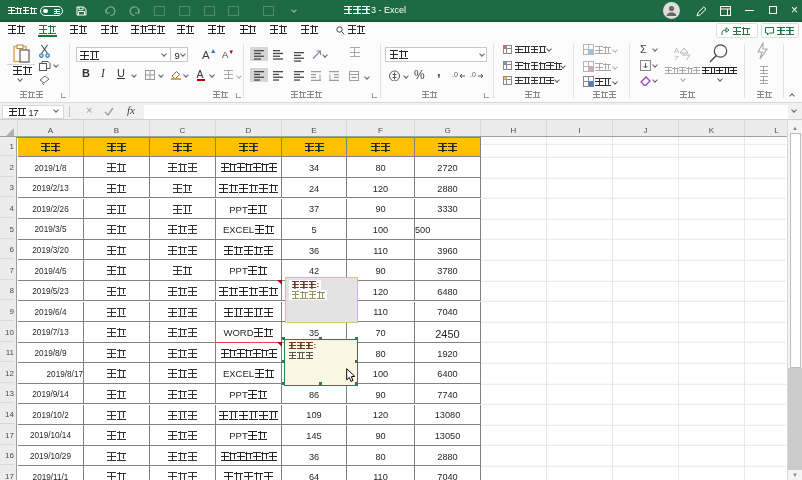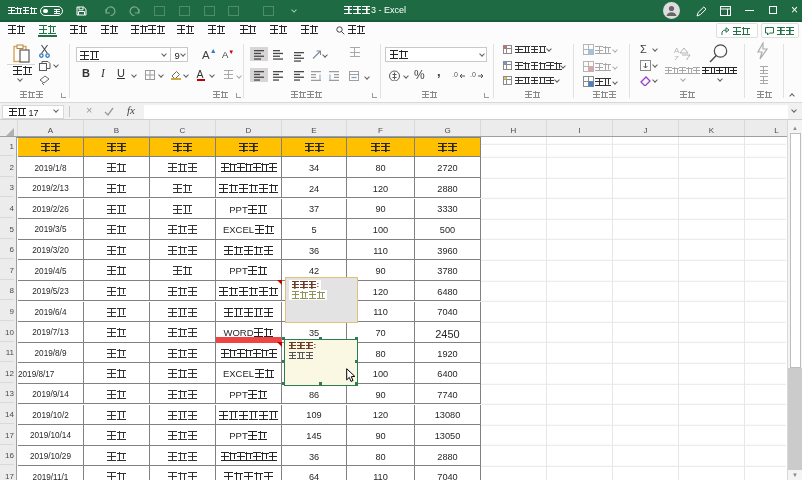--- a/index.html
+++ b/index.html
@@ -367,21 +367,21 @@
 <div style="position:absolute;left:198px;top:61.00000000000001px;width:66px;height:20.6px;border-right:1px solid #818181;border-bottom:1px solid #818181;text-align:center;padding-top:6px;white-space:nowrap;overflow:hidden;font-size:9.5px;color:#262626"><span style="line-height:9px;vertical-align:top">PPT</span><i class="z dk"></i><i class="z dk"></i></div>
 <div style="position:absolute;left:264px;top:61.00000000000001px;width:65px;height:20.6px;border-right:1px solid #818181;border-bottom:1px solid #818181;font-size:9.2px;color:#262626;text-align:center;padding-top:5.9px">37</div>
 <div style="position:absolute;left:329px;top:61.00000000000001px;width:68px;height:20.6px;border-right:1px solid #818181;border-bottom:1px solid #818181;font-size:9.2px;color:#262626;text-align:center;padding-top:5.9px">90</div>
 <div style="position:absolute;left:397px;top:61.00000000000001px;width:66px;height:20.6px;border-right:1px solid #818181;border-bottom:1px solid #818181;font-size:9.2px;color:#262626;text-align:center;padding-top:5.9px">3330</div>
 <div style="position:absolute;left:0;top:81.60000000000001px;width:66px;height:20.6px;border-right:1px solid #818181;border-bottom:1px solid #818181;font-size:8.2px;color:#262626;text-align:center;padding:6.4px 0 0 0">2019/3/5</div>
 <div style="position:absolute;left:66px;top:81.60000000000001px;width:66px;height:20.6px;border-right:1px solid #818181;border-bottom:1px solid #818181;text-align:center;padding-top:6px"><i class="z"></i><i class="z"></i></div>
 <div style="position:absolute;left:132px;top:81.60000000000001px;width:66px;height:20.6px;border-right:1px solid #818181;border-bottom:1px solid #818181;text-align:center;padding-top:6px"><i class="z"></i><i class="z"></i><i class="z"></i></div>
 <div style="position:absolute;left:198px;top:81.60000000000001px;width:66px;height:20.6px;border-right:1px solid #818181;border-bottom:1px solid #818181;text-align:center;padding-top:6px;white-space:nowrap;overflow:hidden;font-size:9.5px;color:#262626"><span style="line-height:9px;vertical-align:top">EXCEL</span><i class="z dk"></i><i class="z dk"></i></div>
 <div style="position:absolute;left:264px;top:81.60000000000001px;width:65px;height:20.6px;border-right:1px solid #818181;border-bottom:1px solid #818181;font-size:9.2px;color:#262626;text-align:center;padding-top:5.9px">5</div>
 <div style="position:absolute;left:329px;top:81.60000000000001px;width:68px;height:20.6px;border-right:1px solid #818181;border-bottom:1px solid #818181;font-size:9.2px;color:#262626;text-align:center;padding-top:5.9px">100</div>
-<div style="position:absolute;left:397px;top:81.60000000000001px;width:66px;height:20.6px;border-right:1px solid #818181;border-bottom:1px solid #818181;font-size:9.2px;color:#262626;text-align:center;padding-top:5.9px">500</div>
+<div style="position:absolute;left:397px;top:81.60000000000001px;width:66px;height:20.6px;border-right:1px solid #818181;border-bottom:1px solid #818181;font-size:9.2px;color:#262626;padding-top:5.9px">500</div>
 <div style="position:absolute;left:0;top:102.20000000000002px;width:66px;height:20.6px;border-right:1px solid #818181;border-bottom:1px solid #818181;font-size:8.2px;color:#262626;text-align:center;padding:6.4px 0 0 0">2019/3/20</div>
 <div style="position:absolute;left:66px;top:102.20000000000002px;width:66px;height:20.6px;border-right:1px solid #818181;border-bottom:1px solid #818181;text-align:center;padding-top:6px"><i class="z"></i><i class="z"></i></div>
 <div style="position:absolute;left:132px;top:102.20000000000002px;width:66px;height:20.6px;border-right:1px solid #818181;border-bottom:1px solid #818181;text-align:center;padding-top:6px"><i class="z"></i><i class="z"></i><i class="z"></i></div>
 <div style="position:absolute;left:198px;top:102.20000000000002px;width:66px;height:20.6px;border-right:1px solid #818181;border-bottom:1px solid #818181;text-align:center;padding-top:6px;white-space:nowrap;overflow:hidden;font-size:9.5px;color:#262626"><i class="z dk"></i><i class="z dk"></i><i class="z dk"></i><i class="z dk"></i><i class="z dk"></i></div>
 <div style="position:absolute;left:264px;top:102.20000000000002px;width:65px;height:20.6px;border-right:1px solid #818181;border-bottom:1px solid #818181;font-size:9.2px;color:#262626;text-align:center;padding-top:5.9px">36</div>
 <div style="position:absolute;left:329px;top:102.20000000000002px;width:68px;height:20.6px;border-right:1px solid #818181;border-bottom:1px solid #818181;font-size:9.2px;color:#262626;text-align:center;padding-top:5.9px">110</div>
 <div style="position:absolute;left:397px;top:102.20000000000002px;width:66px;height:20.6px;border-right:1px solid #818181;border-bottom:1px solid #818181;font-size:9.2px;color:#262626;text-align:center;padding-top:5.9px">3960</div>
 <div style="position:absolute;left:0;top:122.80000000000001px;width:66px;height:20.6px;border-right:1px solid #818181;border-bottom:1px solid #818181;font-size:8.2px;color:#262626;text-align:center;padding:6.4px 0 0 0">2019/4/5</div>
 <div style="position:absolute;left:66px;top:122.80000000000001px;width:66px;height:20.6px;border-right:1px solid #818181;border-bottom:1px solid #818181;text-align:center;padding-top:6px"><i class="z"></i><i class="z"></i></div>
 <div style="position:absolute;left:132px;top:122.80000000000001px;width:66px;height:20.6px;border-right:1px solid #818181;border-bottom:1px solid #818181;text-align:center;padding-top:6px"><i class="z"></i><i class="z"></i></div>
@@ -399,32 +399,32 @@
 <div style="position:absolute;left:0;top:164.0px;width:66px;height:20.6px;border-right:1px solid #818181;border-bottom:1px solid #818181;font-size:8.2px;color:#262626;text-align:center;padding:6.4px 0 0 0">2019/6/4</div>
 <div style="position:absolute;left:66px;top:164.0px;width:66px;height:20.6px;border-right:1px solid #818181;border-bottom:1px solid #818181;text-align:center;padding-top:6px"><i class="z"></i><i class="z"></i></div>
 <div style="position:absolute;left:132px;top:164.0px;width:66px;height:20.6px;border-right:1px solid #818181;border-bottom:1px solid #818181;text-align:center;padding-top:6px"><i class="z"></i><i class="z"></i><i class="z"></i></div>
 <div style="position:absolute;left:198px;top:164.0px;width:66px;height:20.6px;border-right:1px solid #818181;border-bottom:1px solid #818181;text-align:center;padding-top:6px;white-space:nowrap;overflow:hidden;font-size:9.5px;color:#262626"><i class="z dk"></i><i class="z dk"></i><i class="z dk"></i><i class="z dk"></i><i class="z dk"></i></div>
 <div style="position:absolute;left:264px;top:164.0px;width:65px;height:20.6px;border-right:1px solid #818181;border-bottom:1px solid #818181;font-size:9.2px;color:#262626;text-align:center;padding-top:5.9px"></div>
 <div style="position:absolute;left:329px;top:164.0px;width:68px;height:20.6px;border-right:1px solid #818181;border-bottom:1px solid #818181;font-size:9.2px;color:#262626;text-align:center;padding-top:5.9px">110</div>
 <div style="position:absolute;left:397px;top:164.0px;width:66px;height:20.6px;border-right:1px solid #818181;border-bottom:1px solid #818181;font-size:9.2px;color:#262626;text-align:center;padding-top:5.9px">7040</div>
 <div style="position:absolute;left:0;top:184.6px;width:66px;height:20.6px;border-right:1px solid #818181;border-bottom:1px solid #818181;font-size:8.2px;color:#262626;text-align:center;padding:6.4px 0 0 0">2019/7/13</div>
 <div style="position:absolute;left:66px;top:184.6px;width:66px;height:20.6px;border-right:1px solid #818181;border-bottom:1px solid #818181;text-align:center;padding-top:6px"><i class="z"></i><i class="z"></i></div>
 <div style="position:absolute;left:132px;top:184.6px;width:66px;height:20.6px;border-right:1px solid #818181;border-bottom:1px solid #818181;text-align:center;padding-top:6px"><i class="z"></i><i class="z"></i><i class="z"></i></div>
-<div style="position:absolute;left:198px;top:184.6px;width:66px;height:20.6px;border-right:1px solid #818181;border-bottom:6px solid #ef4444;text-align:center;padding-top:6px;white-space:nowrap;overflow:hidden;font-size:9.5px;color:#262626"><span style="line-height:9px;vertical-align:top">WORD</span><i class="z dk"></i><i class="z dk"></i></div>
+<div style="position:absolute;left:198px;top:184.6px;width:66px;height:20.6px;border-right:1px solid #818181;border-bottom:1px solid #ef4444;text-align:center;padding-top:6px;white-space:nowrap;overflow:hidden;font-size:9.5px;color:#262626"><span style="line-height:9px;vertical-align:top">WORD</span><i class="z dk"></i><i class="z dk"></i></div>
 <div style="position:absolute;left:264px;top:184.6px;width:65px;height:20.6px;border-right:1px solid #818181;border-bottom:1px solid #818181;font-size:9.2px;color:#262626;text-align:center;padding-top:5.9px">35</div>
 <div style="position:absolute;left:329px;top:184.6px;width:68px;height:20.6px;border-right:1px solid #818181;border-bottom:1px solid #818181;font-size:9.2px;color:#262626;text-align:center;padding-top:5.9px">70</div>
 <div style="position:absolute;left:397px;top:184.6px;width:66px;height:20.6px;border-right:1px solid #818181;border-bottom:1px solid #818181;font-size:11px;color:#262626;text-align:center;padding-top:5.9px">2450</div>
 <div style="position:absolute;left:0;top:205.2px;width:66px;height:20.6px;border-right:1px solid #818181;border-bottom:1px solid #818181;font-size:8.2px;color:#262626;text-align:center;padding:6.4px 0 0 0">2019/8/9</div>
 <div style="position:absolute;left:66px;top:205.2px;width:66px;height:20.6px;border-right:1px solid #818181;border-bottom:1px solid #818181;text-align:center;padding-top:6px"><i class="z"></i><i class="z"></i></div>
 <div style="position:absolute;left:132px;top:205.2px;width:66px;height:20.6px;border-right:1px solid #818181;border-bottom:1px solid #818181;text-align:center;padding-top:6px"><i class="z"></i><i class="z"></i><i class="z"></i></div>
 <div style="position:absolute;left:198px;top:205.2px;width:66px;height:20.6px;border-right:1px solid #818181;border-bottom:1px solid #818181;text-align:center;padding-top:6px;white-space:nowrap;overflow:hidden;font-size:9.5px;color:#262626"><i class="z dk" style="width:8px;height:9px;margin:0"></i><i class="z dk" style="width:8px;height:9px;margin:0"></i><i class="z dk" style="width:8px;height:9px;margin:0"></i><i class="z dk" style="width:8px;height:9px;margin:0"></i><i class="z dk" style="width:8px;height:9px;margin:0"></i><i class="z dk" style="width:8px;height:9px;margin:0"></i><i class="z dk" style="width:8px;height:9px;margin:0"></i></div>
 <div style="position:absolute;left:264px;top:205.2px;width:65px;height:20.6px;border-right:1px solid #818181;border-bottom:1px solid #818181;font-size:9.2px;color:#262626;text-align:center;padding-top:5.9px"></div>
 <div style="position:absolute;left:329px;top:205.2px;width:68px;height:20.6px;border-right:1px solid #818181;border-bottom:1px solid #818181;font-size:9.2px;color:#262626;text-align:center;padding-top:5.9px">80</div>
 <div style="position:absolute;left:397px;top:205.2px;width:66px;height:20.6px;border-right:1px solid #818181;border-bottom:1px solid #818181;font-size:9.2px;color:#262626;text-align:center;padding-top:5.9px">1920</div>
-<div style="position:absolute;left:0;top:225.79999999999998px;width:66px;height:20.6px;border-right:1px solid #818181;border-bottom:1px solid #818181;font-size:8.2px;color:#262626;text-align:left;padding:6.4px 0 0 0">2019/8/17</div>
+<div style="position:absolute;left:0;top:225.79999999999998px;width:66px;height:20.6px;border-right:1px solid #818181;border-bottom:1px solid #818181;font-size:8.2px;color:#262626;text-align:right;padding:6.4px 0 0 0">2019/8/17</div>
 <div style="position:absolute;left:66px;top:225.79999999999998px;width:66px;height:20.6px;border-right:1px solid #818181;border-bottom:1px solid #818181;text-align:center;padding-top:6px"><i class="z"></i><i class="z"></i></div>
 <div style="position:absolute;left:132px;top:225.79999999999998px;width:66px;height:20.6px;border-right:1px solid #818181;border-bottom:1px solid #818181;text-align:center;padding-top:6px"><i class="z"></i><i class="z"></i><i class="z"></i></div>
 <div style="position:absolute;left:198px;top:225.79999999999998px;width:66px;height:20.6px;border-right:1px solid #818181;border-bottom:1px solid #818181;text-align:center;padding-top:6px;white-space:nowrap;overflow:hidden;font-size:9.5px;color:#262626"><span style="line-height:9px;vertical-align:top">EXCEL</span><i class="z dk"></i><i class="z dk"></i></div>
 <div style="position:absolute;left:264px;top:225.79999999999998px;width:65px;height:20.6px;border-right:1px solid #818181;border-bottom:1px solid #818181;font-size:9.2px;color:#262626;text-align:center;padding-top:5.9px"></div>
 <div style="position:absolute;left:329px;top:225.79999999999998px;width:68px;height:20.6px;border-right:1px solid #818181;border-bottom:1px solid #818181;font-size:9.2px;color:#262626;text-align:center;padding-top:5.9px">100</div>
 <div style="position:absolute;left:397px;top:225.79999999999998px;width:66px;height:20.6px;border-right:1px solid #818181;border-bottom:1px solid #818181;font-size:9.2px;color:#262626;text-align:center;padding-top:5.9px">6400</div>
 <div style="position:absolute;left:0;top:246.39999999999998px;width:66px;height:20.6px;border-right:1px solid #818181;border-bottom:1px solid #818181;font-size:8.2px;color:#262626;text-align:center;padding:6.4px 0 0 0">2019/9/14</div>
 <div style="position:absolute;left:66px;top:246.39999999999998px;width:66px;height:20.6px;border-right:1px solid #818181;border-bottom:1px solid #818181;text-align:center;padding-top:6px"><i class="z"></i><i class="z"></i></div>
 <div style="position:absolute;left:132px;top:246.39999999999998px;width:66px;height:20.6px;border-right:1px solid #818181;border-bottom:1px solid #818181;text-align:center;padding-top:6px"><i class="z"></i><i class="z"></i><i class="z"></i></div>
 <div style="position:absolute;left:198px;top:246.39999999999998px;width:66px;height:20.6px;border-right:1px solid #818181;border-bottom:1px solid #818181;text-align:center;padding-top:6px;white-space:nowrap;overflow:hidden;font-size:9.5px;color:#262626"><span style="line-height:9px;vertical-align:top">PPT</span><i class="z dk"></i><i class="z dk"></i></div>

